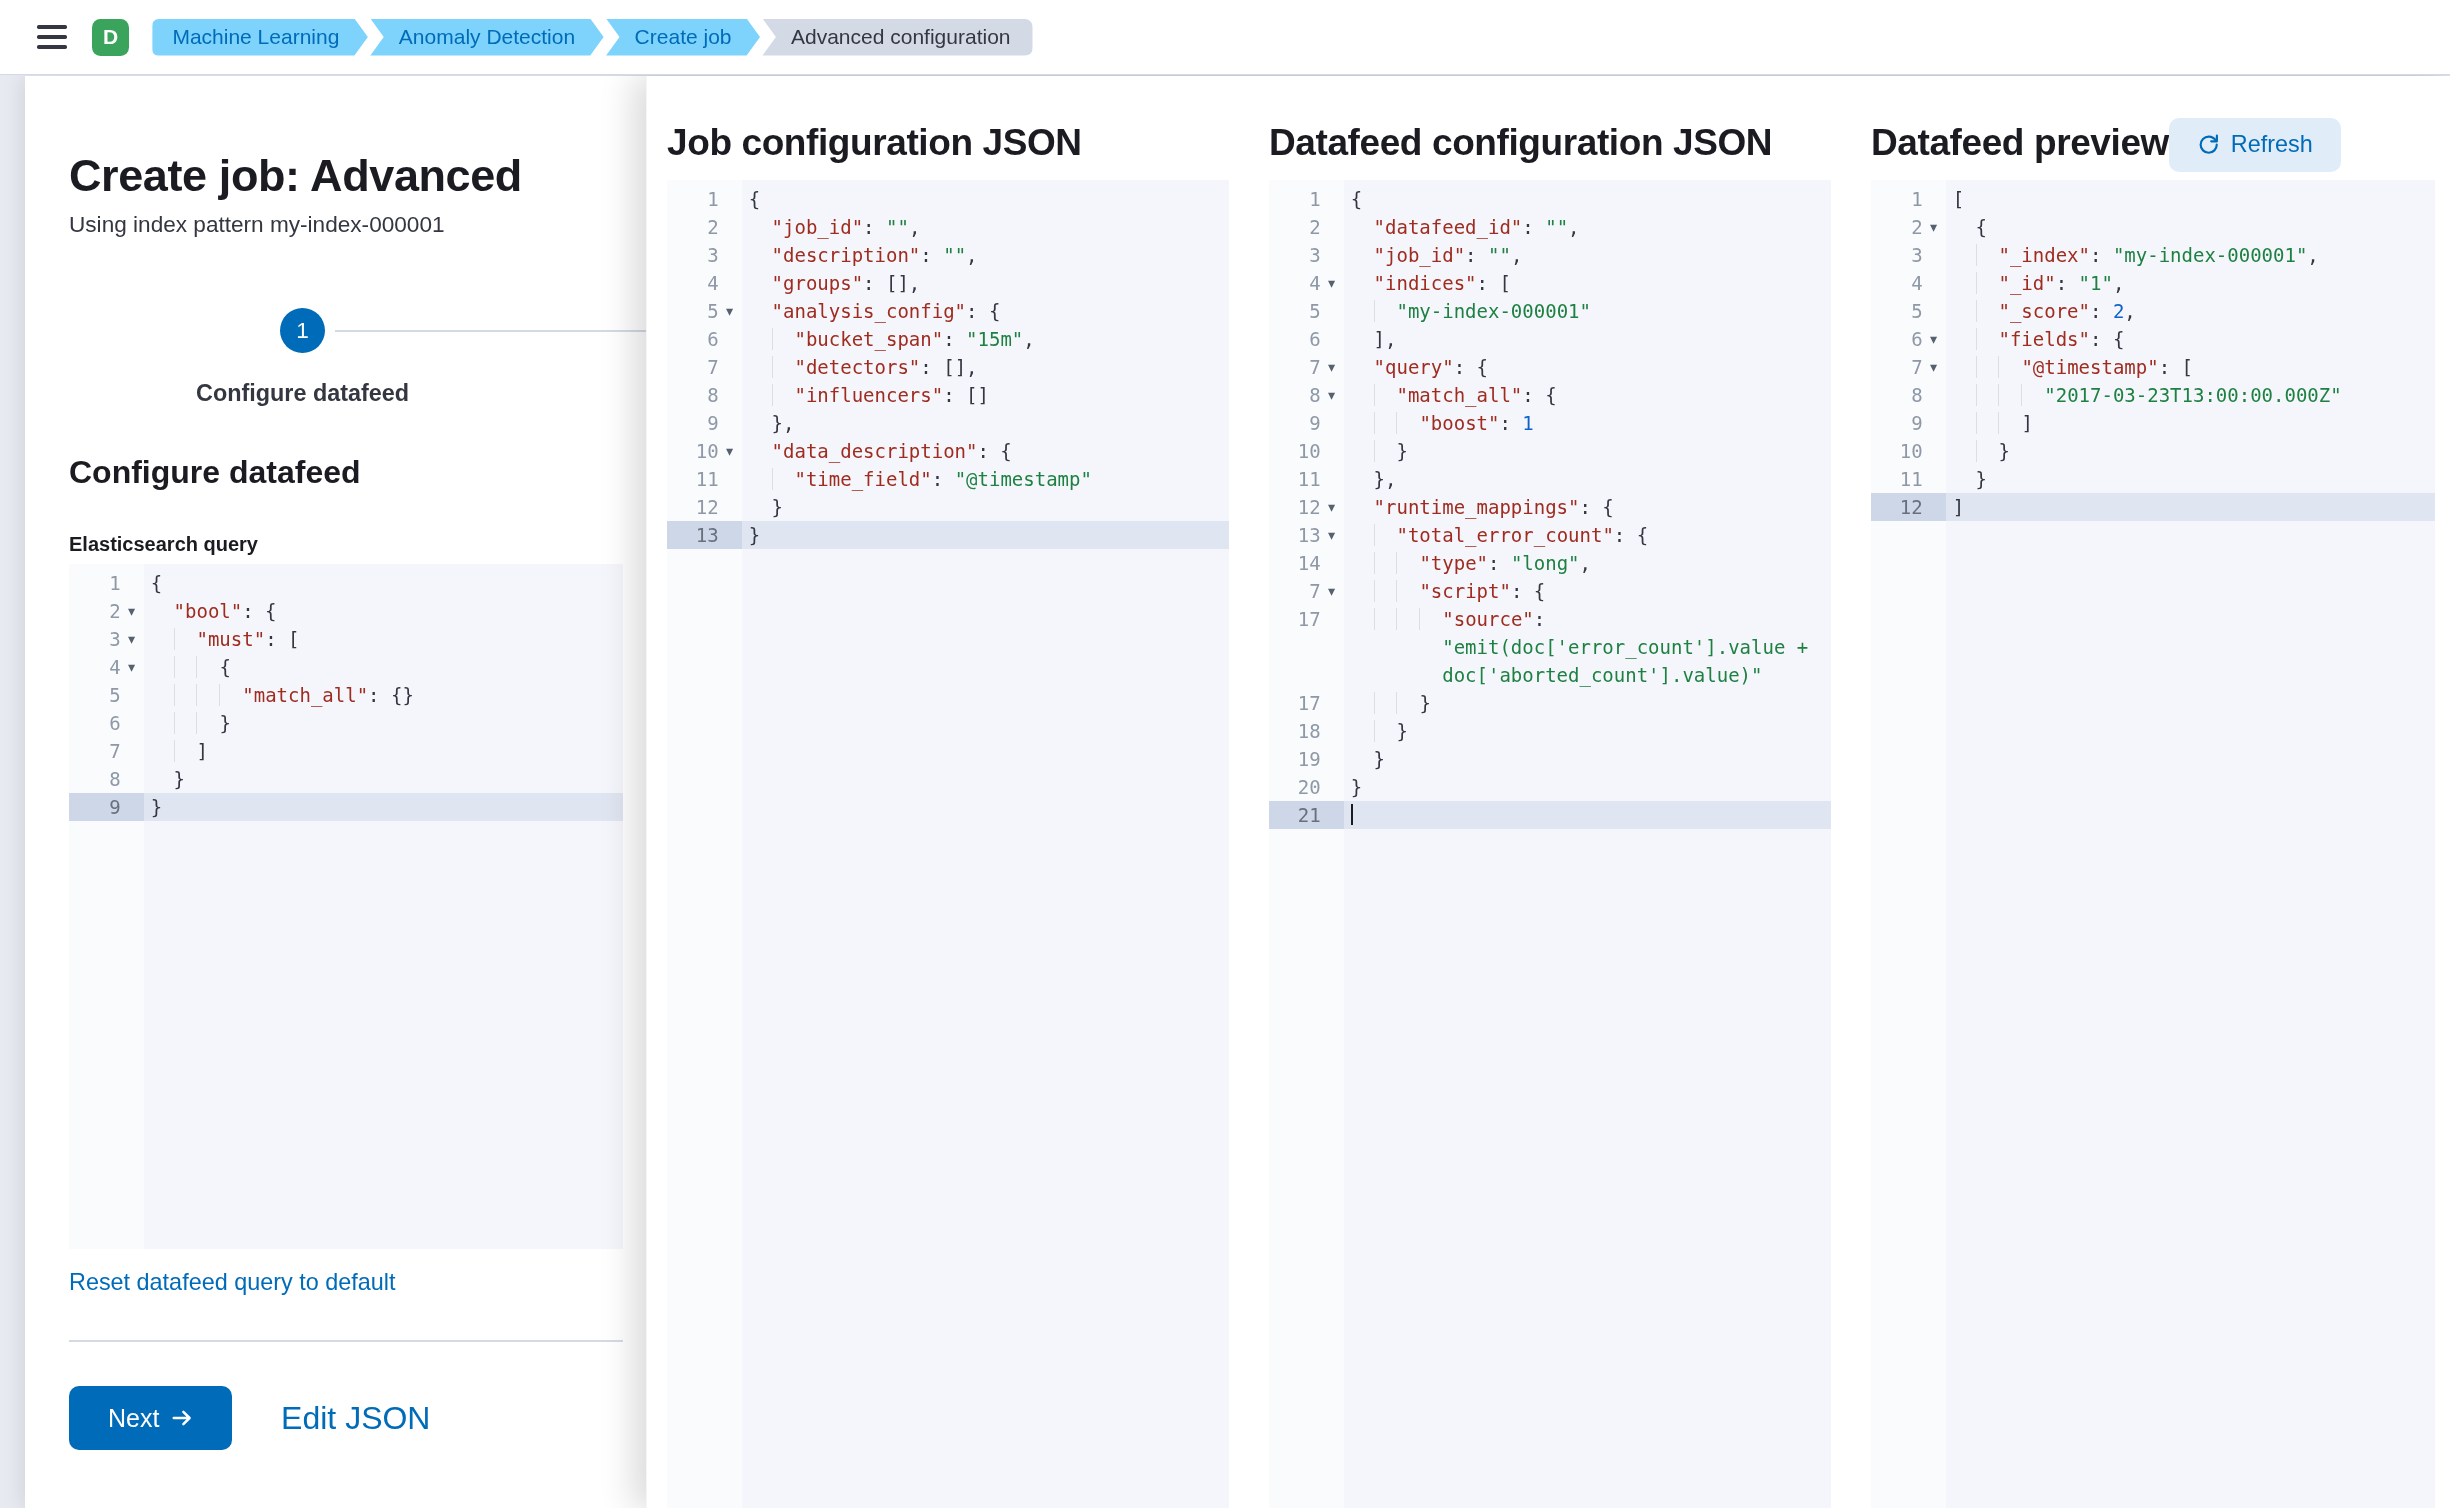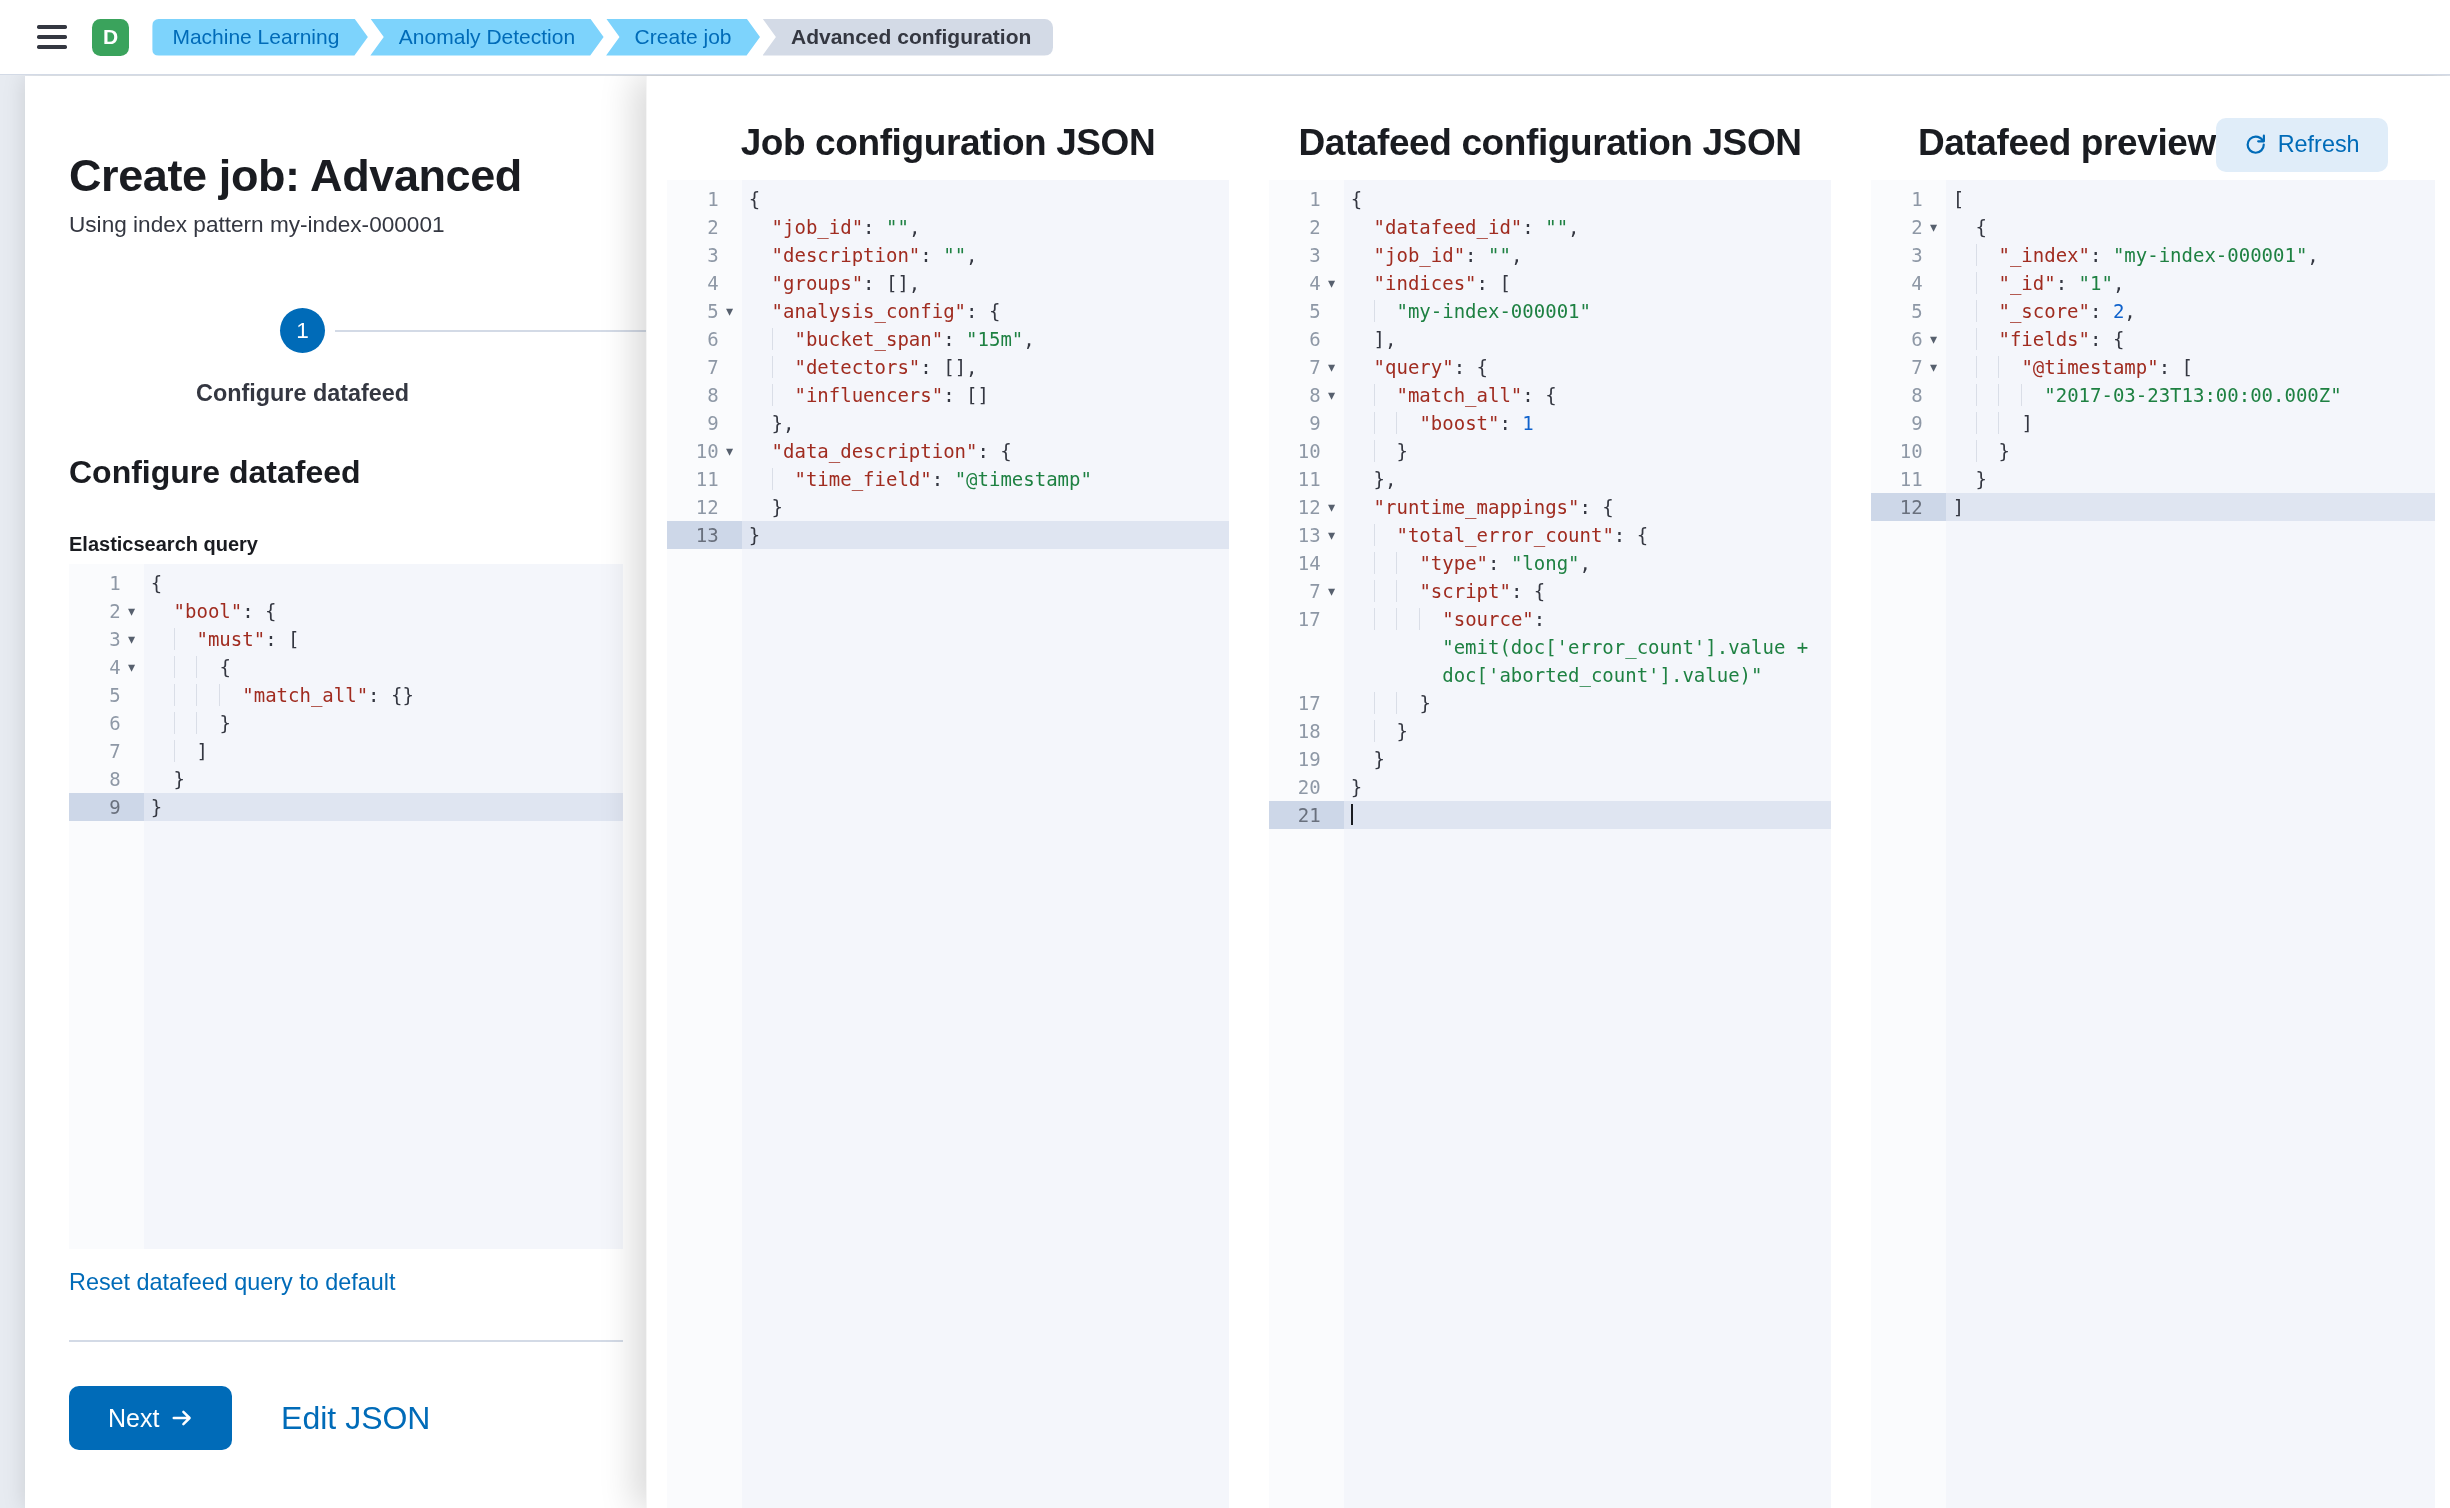--- a/index.html
+++ b/index.html
@@ -23,21 +23,21 @@
     display:flex; align-items:center; justify-content:center; }
   .crumbs { display:flex; align-items:center; margin-left:23.4px; }
   .crumb { height:37px; display:flex; align-items:center; font-size:21px;
     padding:0 28.5px; white-space:nowrap; }
   .crumb.link { color:#006bb8; background:#7dd3fc; cursor:pointer; }
   .crumb + .crumb { margin-left:2.5px; }
   .crumb.first { clip-path:polygon(0 0,calc(100% - 13.4px) 0,100% 50%,calc(100% - 13.4px) 100%,0 100%);
     border-radius:6.7px 0 0 6.7px; padding-left:20px; }
   .crumb.mid { clip-path:polygon(0 0,calc(100% - 13.4px) 0,100% 50%,calc(100% - 13.4px) 100%,0 100%,13.4px 50%); }
   .crumb.last { clip-path:polygon(0 0,100% 0,100% 100%,0 100%,13.4px 50%);
-    background:#d3dae6; color:#343741; font-weight:700; border-radius:0 8.4px 8.4px 0; padding-right:22px; }
+    background:#d3dae6; color:#343741; font-weight:400; border-radius:0 8.4px 8.4px 0; padding-right:22px; }
 
   
   .page {
     position:absolute; left:25px; top:76px; right:0; bottom:0; background:#fff;
     box-shadow:0 0 22px rgba(0,0,0,.13); padding:74px 0 0 44px; z-index:5;
   }
   .page h1 { font-size:45px; font-weight:700; color:#1a1c21; letter-spacing:-0.4px; }
   .subtitle { margin-top:10px; font-size:22.6px; color:#343741; }
 
   .steps { position:relative; height:94px; margin:70px 0 0 211px; width:519px; }
@@ -61,21 +61,21 @@
   .link-blue { font-size:32px; font-weight:500; color:#006bb8; cursor:pointer; text-decoration:none; }
 
   
   .flyout { position:absolute; left:646px; top:76px; right:0; bottom:0; background:#fff;
     z-index:20; box-shadow:-13.4px 0 33px rgba(0,0,0,.15); border-left:0.8px solid rgba(0,0,0,.04);
     display:flex; flex-direction:column; }
   .fly-body { flex:1; display:flex; gap:40px; padding:45px 15px 0 20px; overflow:hidden; }
   .panel { display:flex; flex-direction:column; }
   .panel.w671 { width:562px; flex:none; }
   .panel.grow { flex:1; }
-  .panel-head { height:44px; display:flex; justify-content:center; align-items:flex-start; }
+  .panel-head { height:44px; display:flex; justify-content:flex-start; align-items:flex-start; }
   .panel h2 { font-size:37px; line-height:44px; font-weight:700; color:#1a1c21; letter-spacing:-0.4px; white-space:nowrap; }
   .btn-light { height:54px; margin-top:-3.3px; padding:0 28.5px; border:none; border-radius:10px;
     background:#e0edf9; color:#006bb8; font-size:23.4px; font-weight:500; font-family:inherit;
     display:inline-flex; align-items:center; gap:10px; cursor:pointer; }
 
   .fly-footer { height:84px; border-top:1.7px solid #d3dae6; background:#fff;
     display:flex; align-items:center; justify-content:space-between; padding:0 25px 0 23.4px; }
   .close-btn { background:none; border:none; font-family:inherit; display:inline-flex;
     align-items:center; gap:10px; font-size:25px; color:#343741; cursor:pointer; }
 

